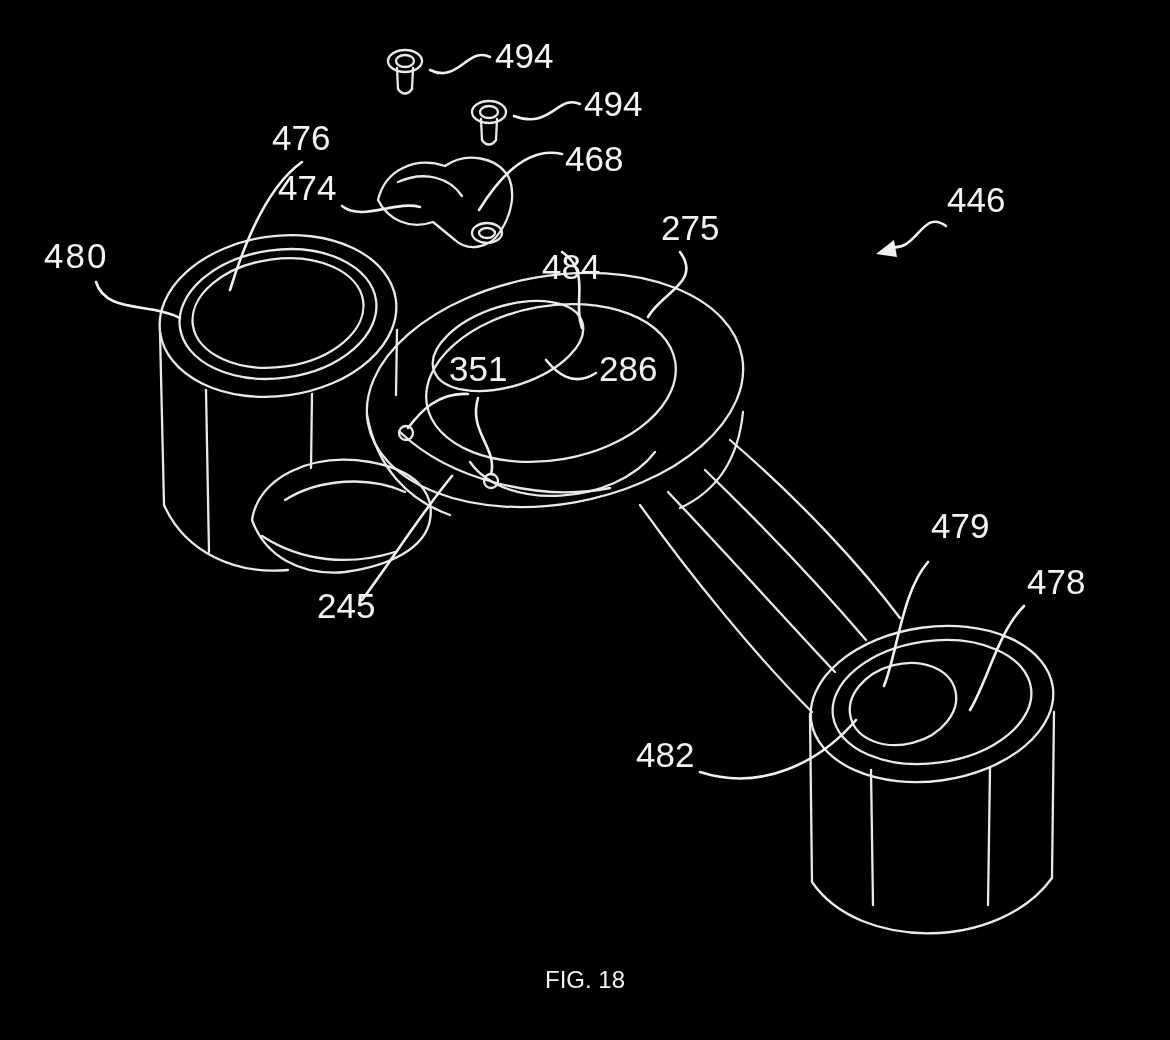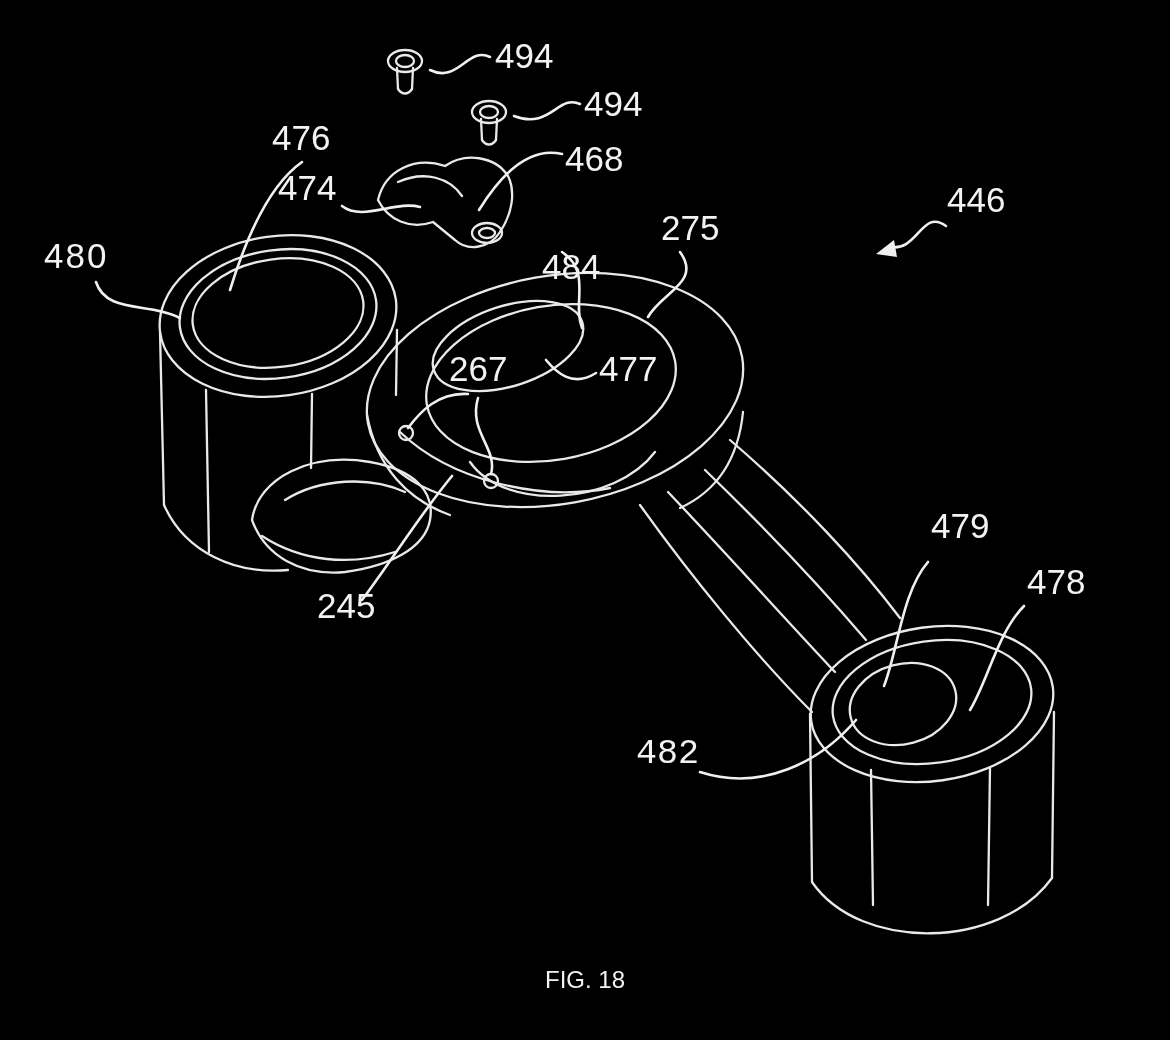--- a/index.html
+++ b/index.html
@@ -131,22 +131,22 @@
 
   <div class="ref-label" style="left:495px;top:38px;">494</div>
   <div class="ref-label" style="left:584px;top:86px;">494</div>
   <div class="ref-label" style="left:565px;top:141px;">468</div>
   <div class="ref-label" style="left:272px;top:120px;">476</div>
   <div class="ref-label" style="left:278px;top:170px;">474</div>
   <div class="ref-label heavy" style="left:44px;top:238px;">480</div>
   <div class="ref-label" style="left:542px;top:210px;margin-top:39px;">484</div>
   <div class="ref-label" style="left:661px;top:210px;">275</div>
   <div class="ref-label" style="left:947px;top:182px;">446</div>
-  <div class="ref-label" style="left:449px;top:351px;">267</div>
-  <div class="ref-label" style="left:599px;top:351px;">477</div>
+  <div class="ref-label" style="left:449px;top:351px;">351</div>
+  <div class="ref-label" style="left:599px;top:351px;">286</div>
   <div class="ref-label" style="left:931px;top:508px;">479</div>
   <div class="ref-label" style="left:1027px;top:564px;">478</div>
   <div class="ref-label" style="left:317px;top:588px;">245</div>
-  <div class="ref-label" style="left:636px;top:737px;font-family:Liberation Mono, monospace;">482</div>
+  <div class="ref-label" style="left:636px;top:737px;">482</div>
 
   <div class="caption">FIG. 18</div>
 
 </div>
 
 </body></html>

